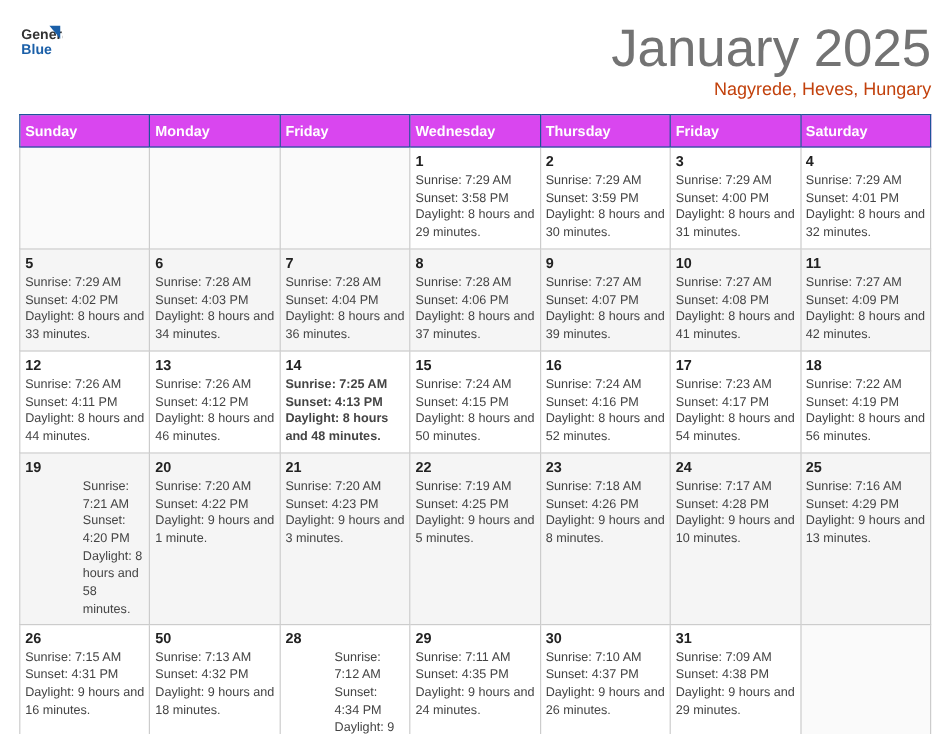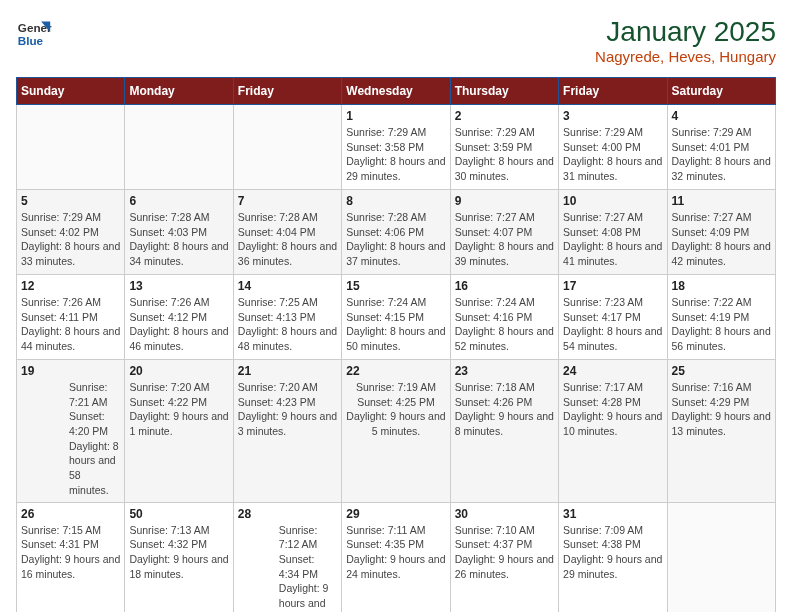--- a/index.html
+++ b/index.html
@@ -22,35 +22,35 @@
       gap: 4px;
     }
     .logo-icon {
       width: 36px;
       height: 36px;
     }
     .title-area {
       text-align: right;
     }
     .month-title {
-      font-size: 28px;
+      font-size: 44px;
       font-weight: normal;
-      color: #14532d;
+      color: #737373;
     }
     .location-title {
       font-size: 15px;
       color: #c2410c;
     }
     .calendar-table {
       width: 100%;
       border-collapse: collapse;
       font-size: 11px;
     }
     .calendar-table th {
-      background: #7f1d1d;
+      background: #d946ef;
       color: #fff;
       padding: 6px 4px;
       text-align: left;
       font-size: 12px;
       border: 1px solid #1e5499;
     }
     .calendar-table td {
       border: 1px solid #ccc;
       vertical-align: top;
       padding: 4px;
@@ -187,21 +187,21 @@
 Daylight: 8 hours and 44 minutes.</div>
         </td>
         <td>
           <div class="day-number">13</div>
           <div class="day-info" style="white-space: pre-line;">Sunrise: 7:26 AM
 Sunset: 4:12 PM
 Daylight: 8 hours and 46 minutes.</div>
         </td>
         <td>
           <div class="day-number">14</div>
-          <div class="day-info" style="white-space: pre-line;">Sunrise: 7:25 AM
+          <div class="day-info" style="white-space: pre-line; font-weight: bold;">Sunrise: 7:25 AM
 Sunset: 4:13 PM
 Daylight: 8 hours and 48 minutes.</div>
         </td>
         <td>
           <div class="day-number">15</div>
           <div class="day-info" style="white-space: pre-line;">Sunrise: 7:24 AM
 Sunset: 4:15 PM
 Daylight: 8 hours and 50 minutes.</div>
         </td>
         <td>
@@ -237,21 +237,21 @@
 Daylight: 9 hours and 1 minute.</div>
         </td>
         <td>
           <div class="day-number">21</div>
           <div class="day-info" style="white-space: pre-line;">Sunrise: 7:20 AM
 Sunset: 4:23 PM
 Daylight: 9 hours and 3 minutes.</div>
         </td>
         <td>
           <div class="day-number">22</div>
-          <div class="day-info" style="white-space: pre-line; text-align: center;">Sunrise: 7:19 AM
+          <div class="day-info" style="white-space: pre-line;">Sunrise: 7:19 AM
 Sunset: 4:25 PM
 Daylight: 9 hours and 5 minutes.</div>
         </td>
         <td>
           <div class="day-number">23</div>
           <div class="day-info" style="white-space: pre-line;">Sunrise: 7:18 AM
 Sunset: 4:26 PM
 Daylight: 9 hours and 8 minutes.</div>
         </td>
         <td>

